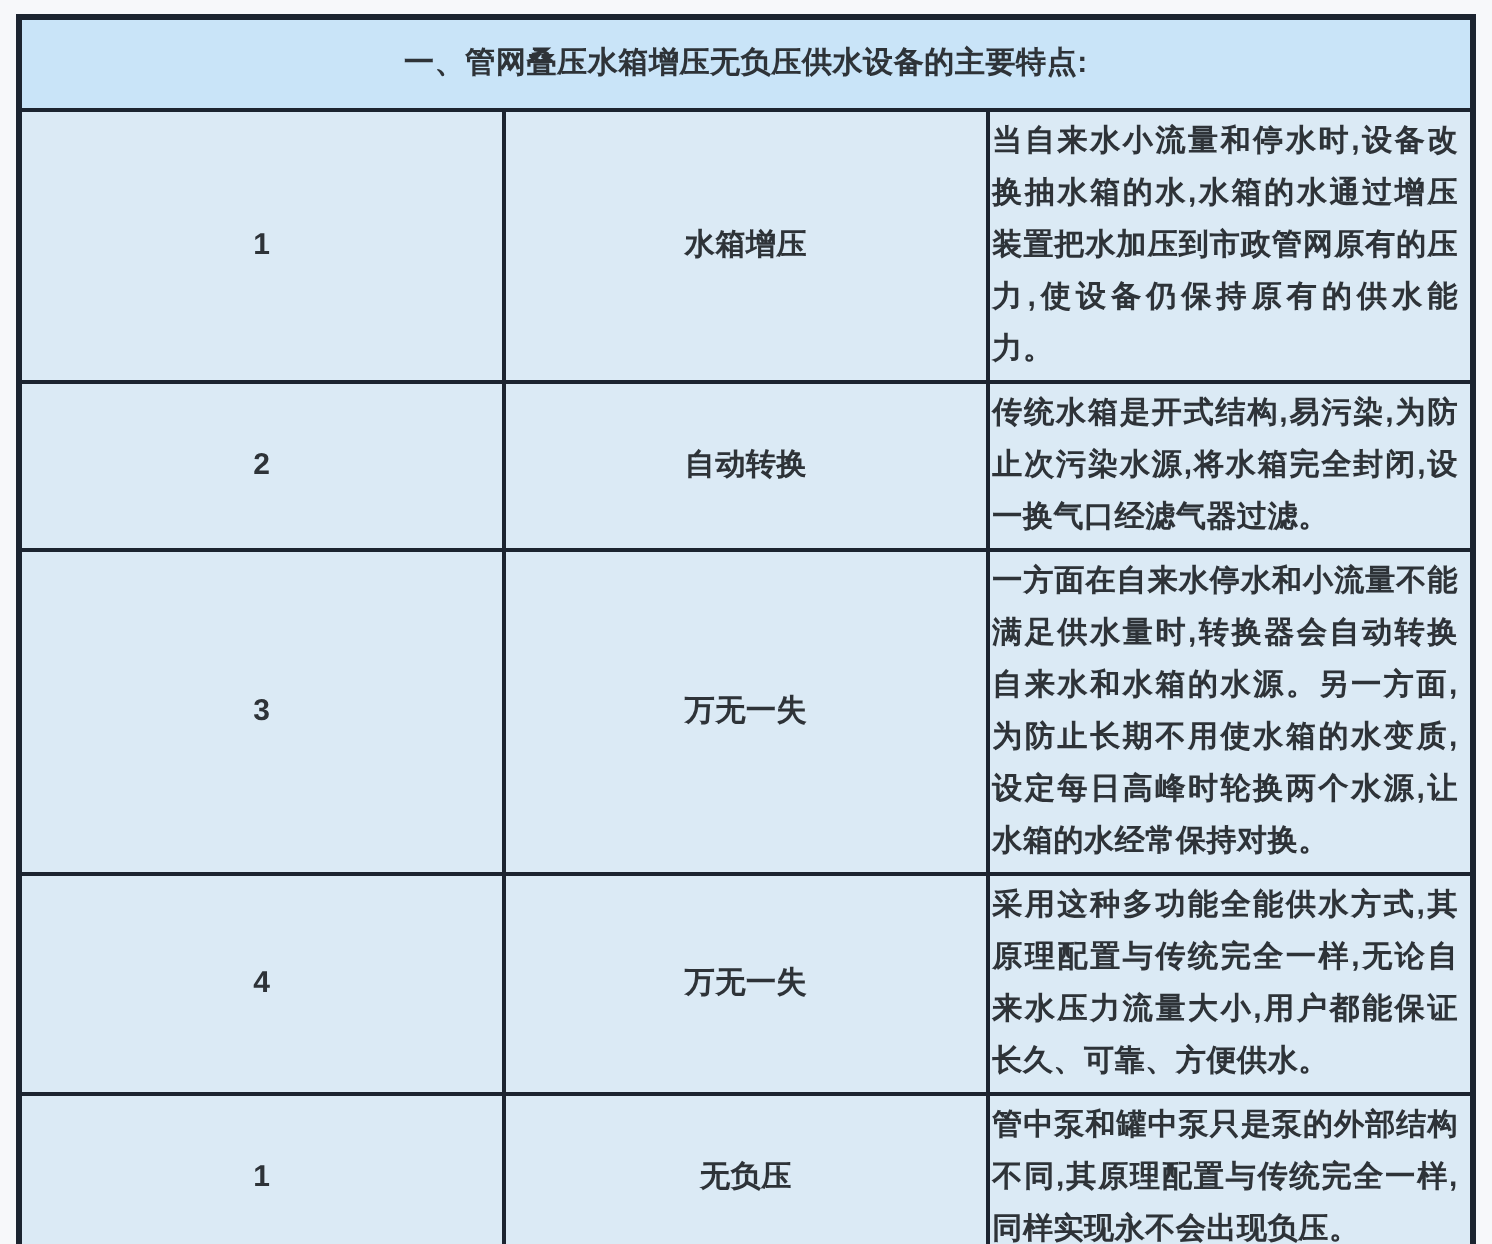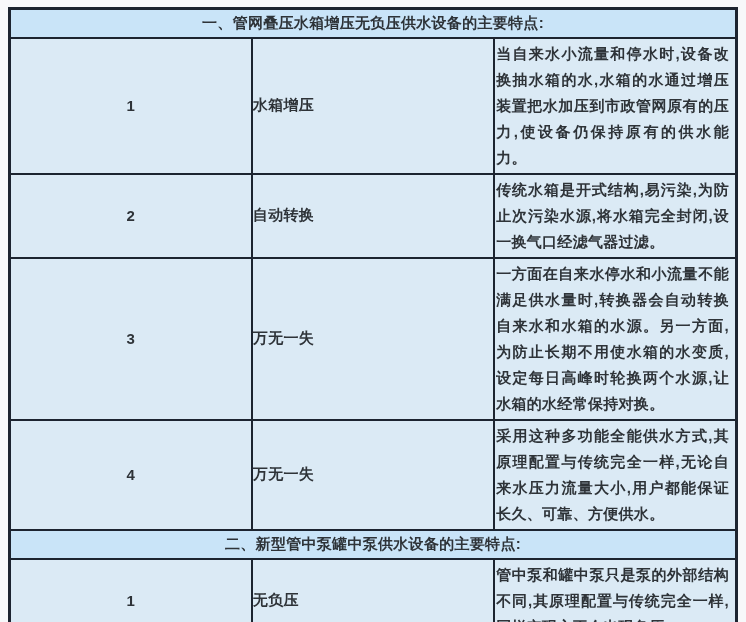--- a/index.html
+++ b/index.html
@@ -43,30 +43,30 @@
     padding:2px 4px;
   }
   td.num{
     width:33px;
     text-align:center;
     background:var(--cell-bg);
     font-size:16px;
   }
   td.label{
     width:126px;
-    text-align:left;
+    text-align:center;
     background:var(--cell-bg);
   }
   td.desc{
     background:var(--cell-bg);
     padding:2px 6px 2px 1px;
     line-height:26px;
     text-align:justify;
   }
-  tr.h1{height:29px;}
+  tr.h1{height:46px;}
   tr.h2{height:55px;}
   tr.h3{height:83px;}
 </style>
 </head>
 <body>
 
 <div class="page">
   <table class="features">
 
     <tbody>
@@ -87,23 +87,20 @@
       <td class="num">3</td>
       <td class="label">万无一失</td>
       <td class="desc">一方面在自来水停水和小流量不能满足供水量时,转换器会自动转换自来水和水箱的水源。另一方面,为防止长期不用使水箱的水变质,设定每日高峰时轮换两个水源,让水箱的水经常保持对换。</td>
     </tr>
     <tr class="h2">
       <td class="num">4</td>
       <td class="label">万无一失</td>
       <td class="desc">采用这种多功能全能供水方式,其原理配置与传统完全一样,无论自来水压力流量大小,用户都能保证长久、可靠、方便供水。</td>
     </tr>
 
-    <tr class="h1">
-      <td class="section-header" colspan="3">二、新型管中泵罐中泵供水设备的主要特点:</td>
-    </tr>
     <tr class="h2">
       <td class="num">1</td>
       <td class="label">无负压</td>
       <td class="desc">管中泵和罐中泵只是泵的外部结构不同,其原理配置与传统完全一样,同样实现永不会出现负压。</td>
     </tr>
 
   </tbody>
     </table>
 </div>
 

